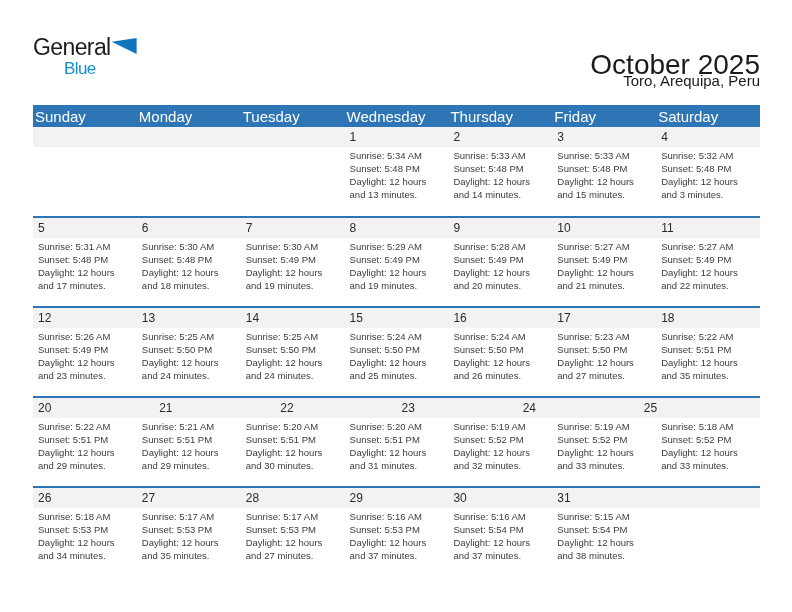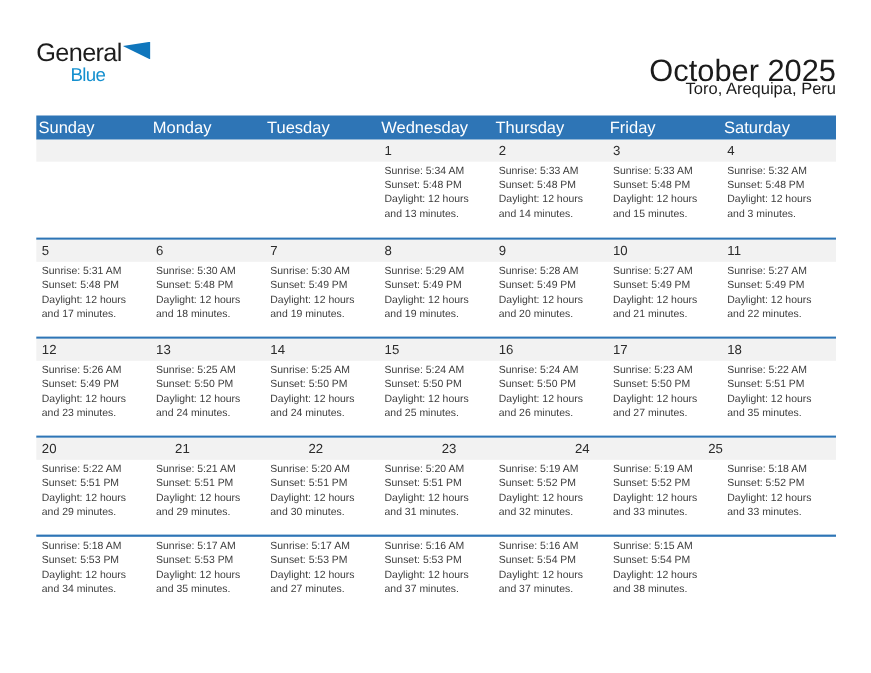--- a/index.html
+++ b/index.html
@@ -265,20 +265,29 @@
             </div>
             <div class="detail-cell">
               <div class="detail-line">Sunrise: 5:18 AM</div>
               <div class="detail-line">Sunset: 5:52 PM</div>
               <div class="detail-line">Daylight: 12 hours</div>
               <div class="detail-line">and 33 minutes.</div>
             </div>
           </div>
         </div>
         <div class="week">
+          <div class="num-row">
+            <div class="num-cell">26</div>
+            <div class="num-cell">27</div>
+            <div class="num-cell">28</div>
+            <div class="num-cell">29</div>
+            <div class="num-cell">30</div>
+            <div class="num-cell">31</div>
+            <div class="num-cell"></div>
+          </div>
           <div class="detail-row">
             <div class="detail-cell">
               <div class="detail-line">Sunrise: 5:18 AM</div>
               <div class="detail-line">Sunset: 5:53 PM</div>
               <div class="detail-line">Daylight: 12 hours</div>
               <div class="detail-line">and 34 minutes.</div>
             </div>
             <div class="detail-cell">
               <div class="detail-line">Sunrise: 5:17 AM</div>
               <div class="detail-line">Sunset: 5:53 PM</div>

